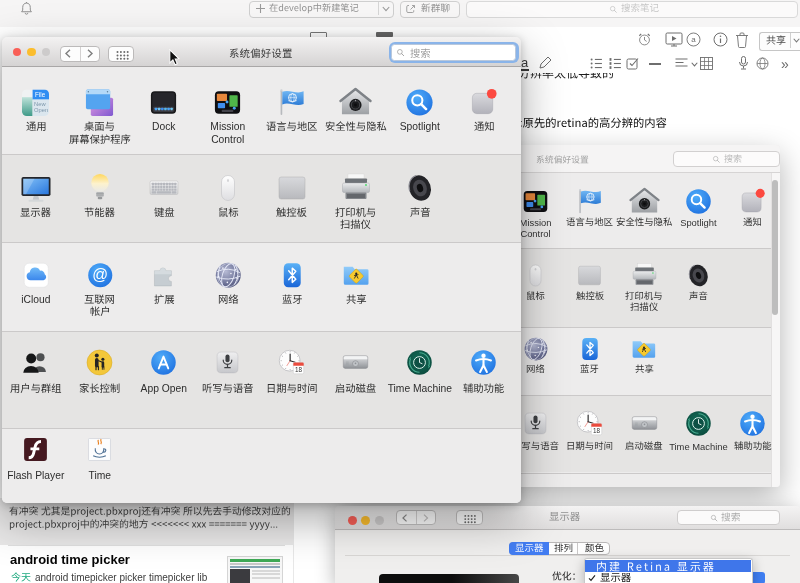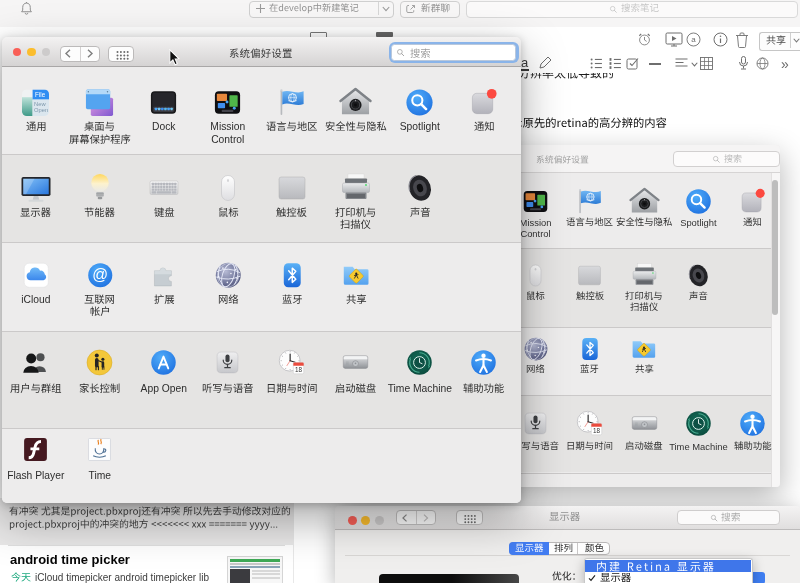--- a/index.html
+++ b/index.html
@@ -791,21 +791,21 @@
     </g>
   </svg>
 <div class="ab" style="left:8px;top:545px;width:277px;height:1px;background:#e0e0e0"></div>
 <div class="ab" style="left:10px;top:551.5px;font-size:13px;font-weight:bold;color:#050505">android time picker</div>
 <svg class="ab" style="left:10.5px;top:571.5px" width="22" height="14">
     <g fill="#18a77c" transform="translate(0,8.80) scale(0.01000,-0.01000)">
       <use href="#g64" x="0"></use>
       <use href="#g65" x="1000"></use>
     </g>
   </svg>
-<div class="ab" style="left:35px;top:572px;font-size:10px;color:#3d3d3d">iCloud timepicker android timepicker lib</div>
+<div class="ab" style="left:35px;top:572px;font-size:10px;color:#3d3d3d">android timepicker picker timepicker lib</div>
 <div class="ab" style="left:227px;top:556px;width:54px;height:27px;border:1px solid #d5d5d5;background:#f7f7f7;overflow:hidden">
 <div class="ab" style="left:2px;top:2px;width:50px;height:2.5px;background:#3faa56"></div>
 <div class="ab" style="left:2px;top:5.5px;width:50px;height:2px;background:#c9c9c9"></div>
 <div class="ab" style="left:2px;top:8.5px;width:50px;height:2px;background:#8aa5b8"></div>
 <div class="ab" style="left:2px;top:11.5px;width:20px;height:14px;background:#3b3b3f"></div>
 <div class="ab" style="left:24px;top:12.5px;width:28px;height:2px;background:#d8d8d8"></div>
 <div class="ab" style="left:24px;top:16px;width:28px;height:2px;background:#d8d8d8"></div>
 <div class="ab" style="left:24px;top:19.5px;width:28px;height:2px;background:#d8d8d8"></div>
 </div>
 <div class="ab" style="left:345.5px;top:145px;width:434px;height:342px;border-radius:4px;background:#edecec;box-shadow:0 10px 30px rgba(0,0,0,.3);z-index:2;overflow:hidden">

